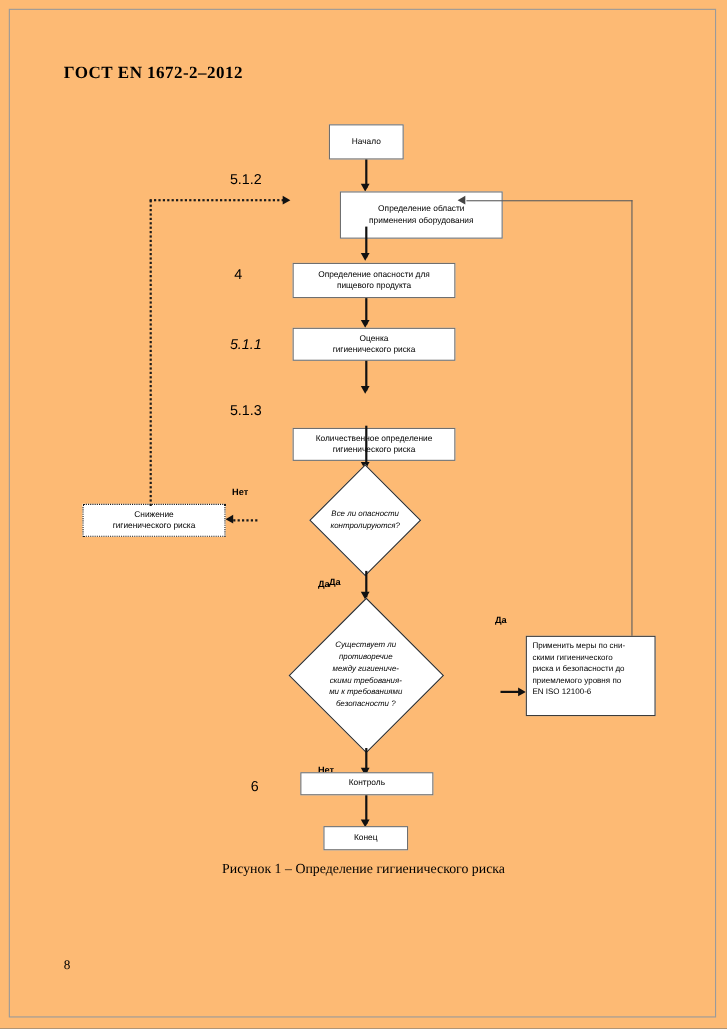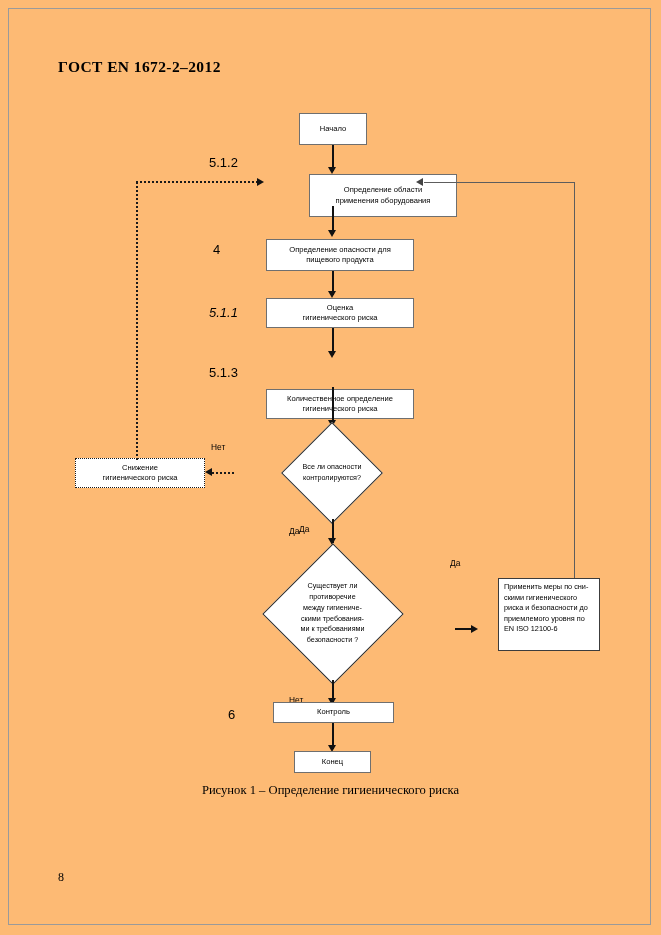--- a/index.html
+++ b/index.html
@@ -79,20 +79,21 @@
     text-align: center;
   }
   .node .txt {
     padding: 0 3px;
     width: 100%;
   }
 
   
   .diamond {
     position: absolute;
+    font-style: italic;
   }
   .diamond .shape {
     position: absolute;
     left: 50%;
     top: 50%;
     border: 1px solid #2b2b2b;
     background: #fff;
     transform: translate(-50%, -50%) rotate(45deg);
   }
   .diamond .dlabel {
@@ -160,21 +161,21 @@
 
   .side-label {
     position: absolute;
     font-size: 13px;
     color: #000;
     white-space: nowrap;
   }
   .branch-label {
     position: absolute;
     font-size: 8.4px;
-    font-weight: normal;
+    font-weight: bold;
     color: #000;
     white-space: nowrap;
     text-align: right;
   }
   .rbox-text {
     font-size: 7.3px;
     line-height: 1.45;
     text-align: justify;
     padding: 3px 5px;
     width: 100%;
@@ -278,21 +279,21 @@
       </div>
     </div>
   </div>
 
   <div class="branch-label" style="left:299px; top:524px;">Да</div>
 
   <div class="branch-label" style="left:450px; top:558px;">Да</div>
   <div class="thin-h" style="left:455px; top:628px; width:20px; height:2px; background:#111;"></div>
   <div class="arrow-right" style="left:471px; top:625px;"></div>
 
-  <div class="node box dark" style="left:478px; top:578px; width:102px; height:73px; align-items:flex-start;margin-left:20px;">
+  <div class="node box dark" style="left:478px; top:578px; width:118px; height:73px; align-items:flex-start;">
     <div class="rbox-text">
       <div class="jline">
         <span>Применить меры по сни-</span>
       </div>
       <div class="jline">
         <span>скими гигиенического</span>
       </div>
       <div class="jline">
         <span>риска и безопасности до</span>
       </div>

